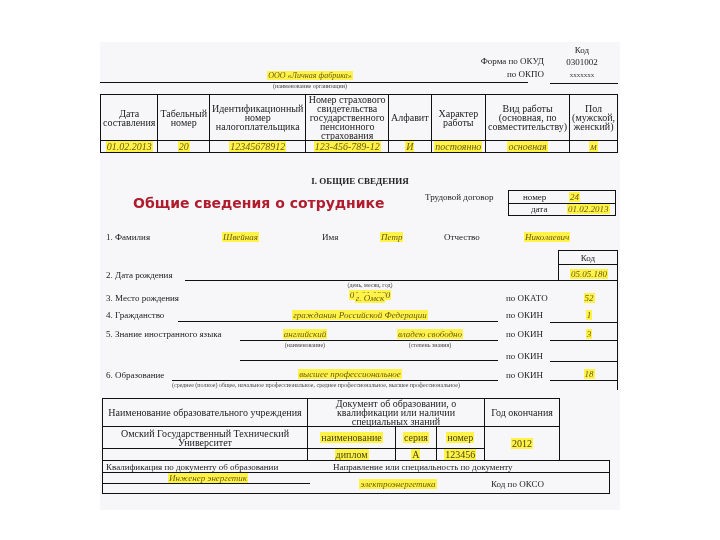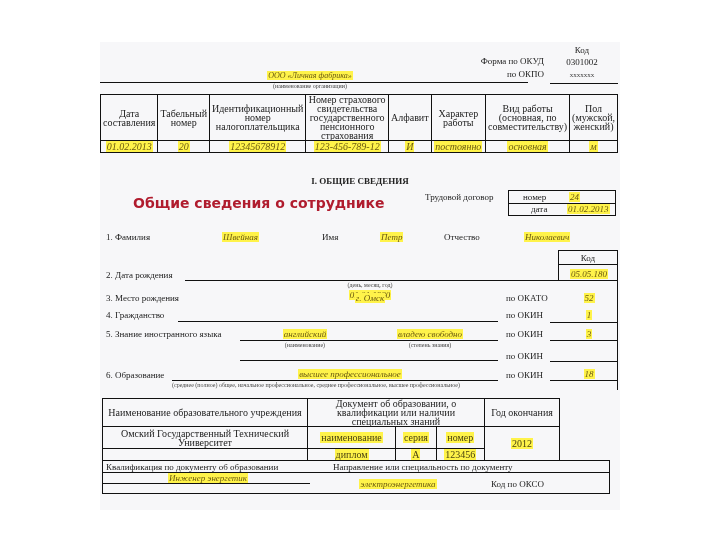--- a/index.html
+++ b/index.html
@@ -95,20 +95,21 @@
   <div class="line" style="left:85px;top:238px;width:433px;"></div>
   <div class="abs small center" style="left:210px;top:240px;width:120px;">(день, месяц, год)</div>
   <div class="abs t center" style="left:460px;top:227px;width:58px;"><span class="hl">05.05.180</span></div>
 
   <div class="abs t" style="left:6px;top:251px;">3. Место рождения</div>
   <div class="abs t center" style="left:210px;top:251px;width:120px;"><span class="hl">г. Омск</span></div>
   <div class="abs t" style="left:406px;top:251px;">по ОКАТО</div>
   <div class="abs t center" style="left:460px;top:251px;width:58px;"><span class="hl">52</span></div>
 
   <div class="abs t" style="left:6px;top:268px;">4. Гражданство</div>
+  <div class="abs t center" style="left:140px;top:268px;width:240px;"><span class="hl">гражданин Российской Федерации</span></div>
   <div class="line" style="left:78px;top:279px;width:320px;"></div>
   <div class="abs t" style="left:406px;top:268px;">по ОКИН</div>
   <div class="abs t center" style="left:460px;top:268px;width:58px;"><span class="hl">1</span></div>
   <div class="line" style="left:450px;top:280px;width:68px;"></div>
 
   <div class="abs t" style="left:6px;top:287px;">5. Знание иностранного языка</div>
   <div class="abs t center" style="left:160px;top:287px;width:90px;"><span class="hl">английский</span></div>
   <div class="abs t center" style="left:280px;top:287px;width:100px;"><span class="hl">владею свободно</span></div>
   <div class="line" style="left:140px;top:298px;width:258px;"></div>
   <div class="abs small center" style="left:160px;top:300px;width:90px;">(наименование)</div>

